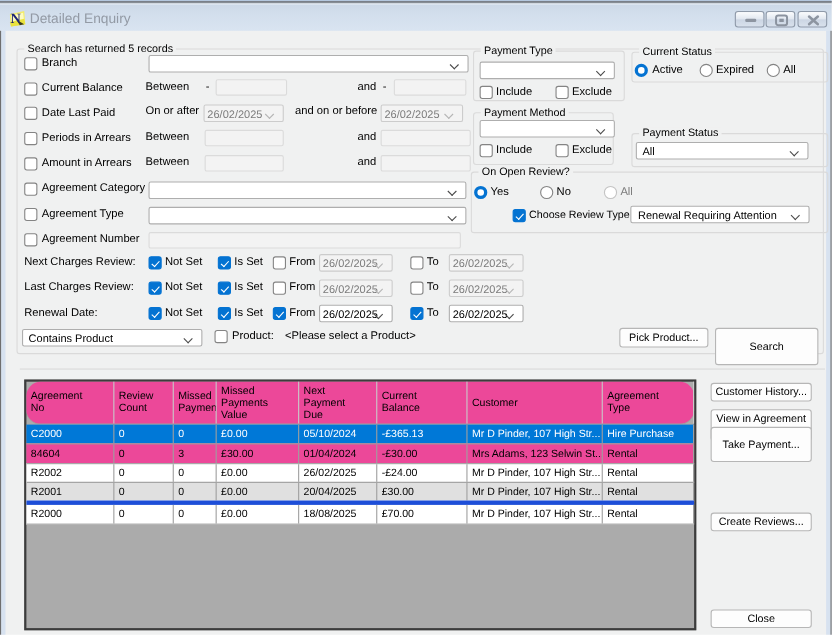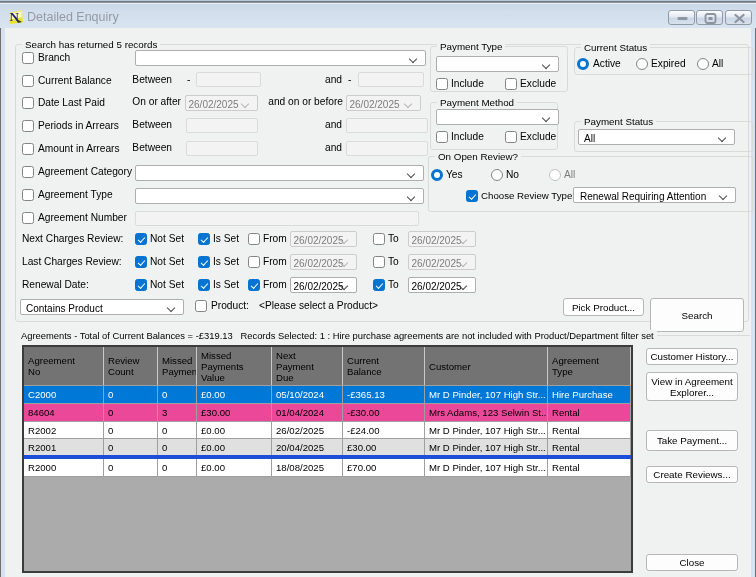--- a/index.html
+++ b/index.html
@@ -41,21 +41,21 @@
   .combo.dis .tx{color:#7c7c7c;}
   
   .field{height:15px;background:#f3f3f3;border:1px solid #dbdbdb;border-radius:2px;}
   
   .btn{background:#fdfdfd;border:1px solid #b6b6b6;border-radius:3px;
     font-size:9.8px;color:#000;display:flex;align-items:center;justify-content:center;text-align:center;line-height:11px;}
   
   .gridwrap{left:22px;top:345px;width:611px;height:228px;border:2px solid #3c3c3c;background:#ababab;}
   .grow{position:absolute;left:0;width:607px;height:17.3px;}
   .gcell{position:absolute;top:0;bottom:0;border-right:1px solid #9f9f9f;font-size:9.6px;line-height:17px;padding-left:4px;white-space:nowrap;overflow:hidden;box-sizing:border-box;}
-  .ghead{position:absolute;left:0;top:0;width:607px;height:38px;background:#737373;border-bottom:1px solid #9f9f9f;}
+  .ghead{position:absolute;left:0;top:0;width:607px;height:38px;background:#ec4899;border-bottom:1px solid #9f9f9f;border-radius:13px;}
   .ghead .gcell{border-right:1px solid #c9c9c9;line-height:11px;display:flex;align-items:center;}
 </style>
 </head>
 <body>
 <div class="win">
   <div class="abs frame-top"></div>
   <div class="abs frame-left"></div>
   <div class="abs frame-right"></div>
 
   <svg class="abs" style="left:8px;top:9px" width="16" height="16" viewBox="0 0 16 16">
@@ -241,21 +241,20 @@
   <div class="abs lbl" style="left:481px;top:189.5px;font-size:9.7px">Choose Review Type</div>
   <div class="abs combo" style="left:573px;top:187px;width:163px">
       <span class="tx" style="left:6px">Renewal Requiring Attention</span>
     </div>
 
   <div class="abs btn" style="left:563px;top:298px;width:81px;height:18px">Pick Product...</div>
   <div class="abs btn" style="left:650px;top:298px;width:94px;height:34px">Search</div>
 
   <div class="abs gb" style="left:18px;top:335px;width:732px;height:242px;border-bottom:none;border-left:none;border-right:none;border-radius:0">
   </div>
-  <div class="abs lbl" style="left:18px;top:329.5px;background:#f0f1f1;padding:0 3px;font-size:9.4px">Agreements - Total of Current Balances = -£319.13&nbsp;&nbsp;&nbsp;Records Selected: 1 : Hire purchase agreements are not included with Product/Department filter set</div>
 
   <div class="abs gridwrap">
     <div class="ghead">
       <div class="gcell" style="left:0;width:80px">Agreement<br>No</div>
       <div class="gcell" style="left:80px;width:54px">Review<br>Count</div>
       <div class="gcell" style="left:134px;width:39px">Missed<br>Paymen</div>
       <div class="gcell" style="left:173px;width:75px">Missed<br>Payments<br>Value</div>
       <div class="gcell" style="left:248px;width:71px">Next<br>Payment<br>Due</div>
       <div class="gcell" style="left:319px;width:82px">Current<br>Balance</div>
       <div class="gcell" style="left:401px;width:123px">Customer</div>
@@ -308,16 +307,16 @@
       <div class="gcell" style="left:173px;width:75px">£0.00</div>
       <div class="gcell" style="left:248px;width:71px">18/08/2025</div>
       <div class="gcell" style="left:319px;width:82px">£70.00</div>
       <div class="gcell" style="left:401px;width:123px">Mr D Pinder, 107 High Str...</div>
       <div class="gcell" style="left:524px;width:83px">Rental</div>
     </div>
   </div>
 
   <div class="abs btn" style="left:646px;top:348px;width:92px;height:17px">Customer History...</div>
   <div class="abs btn" style="left:646px;top:372px;width:92px;height:29px">View in Agreement<br>Explorer...</div>
-  <div class="abs btn" style="left:646px;top:430px;width:92px;height:21px">Take Payment...</div>
+  <div class="abs btn" style="left:646px;top:388px;width:92px;height:32px">Take Payment...</div>
   <div class="abs btn" style="left:646px;top:466px;width:92px;height:17px">Create Reviews...</div>
   <div class="abs btn" style="left:646px;top:554px;width:92px;height:17px">Close</div>
 </div>
 
 </body></html>

